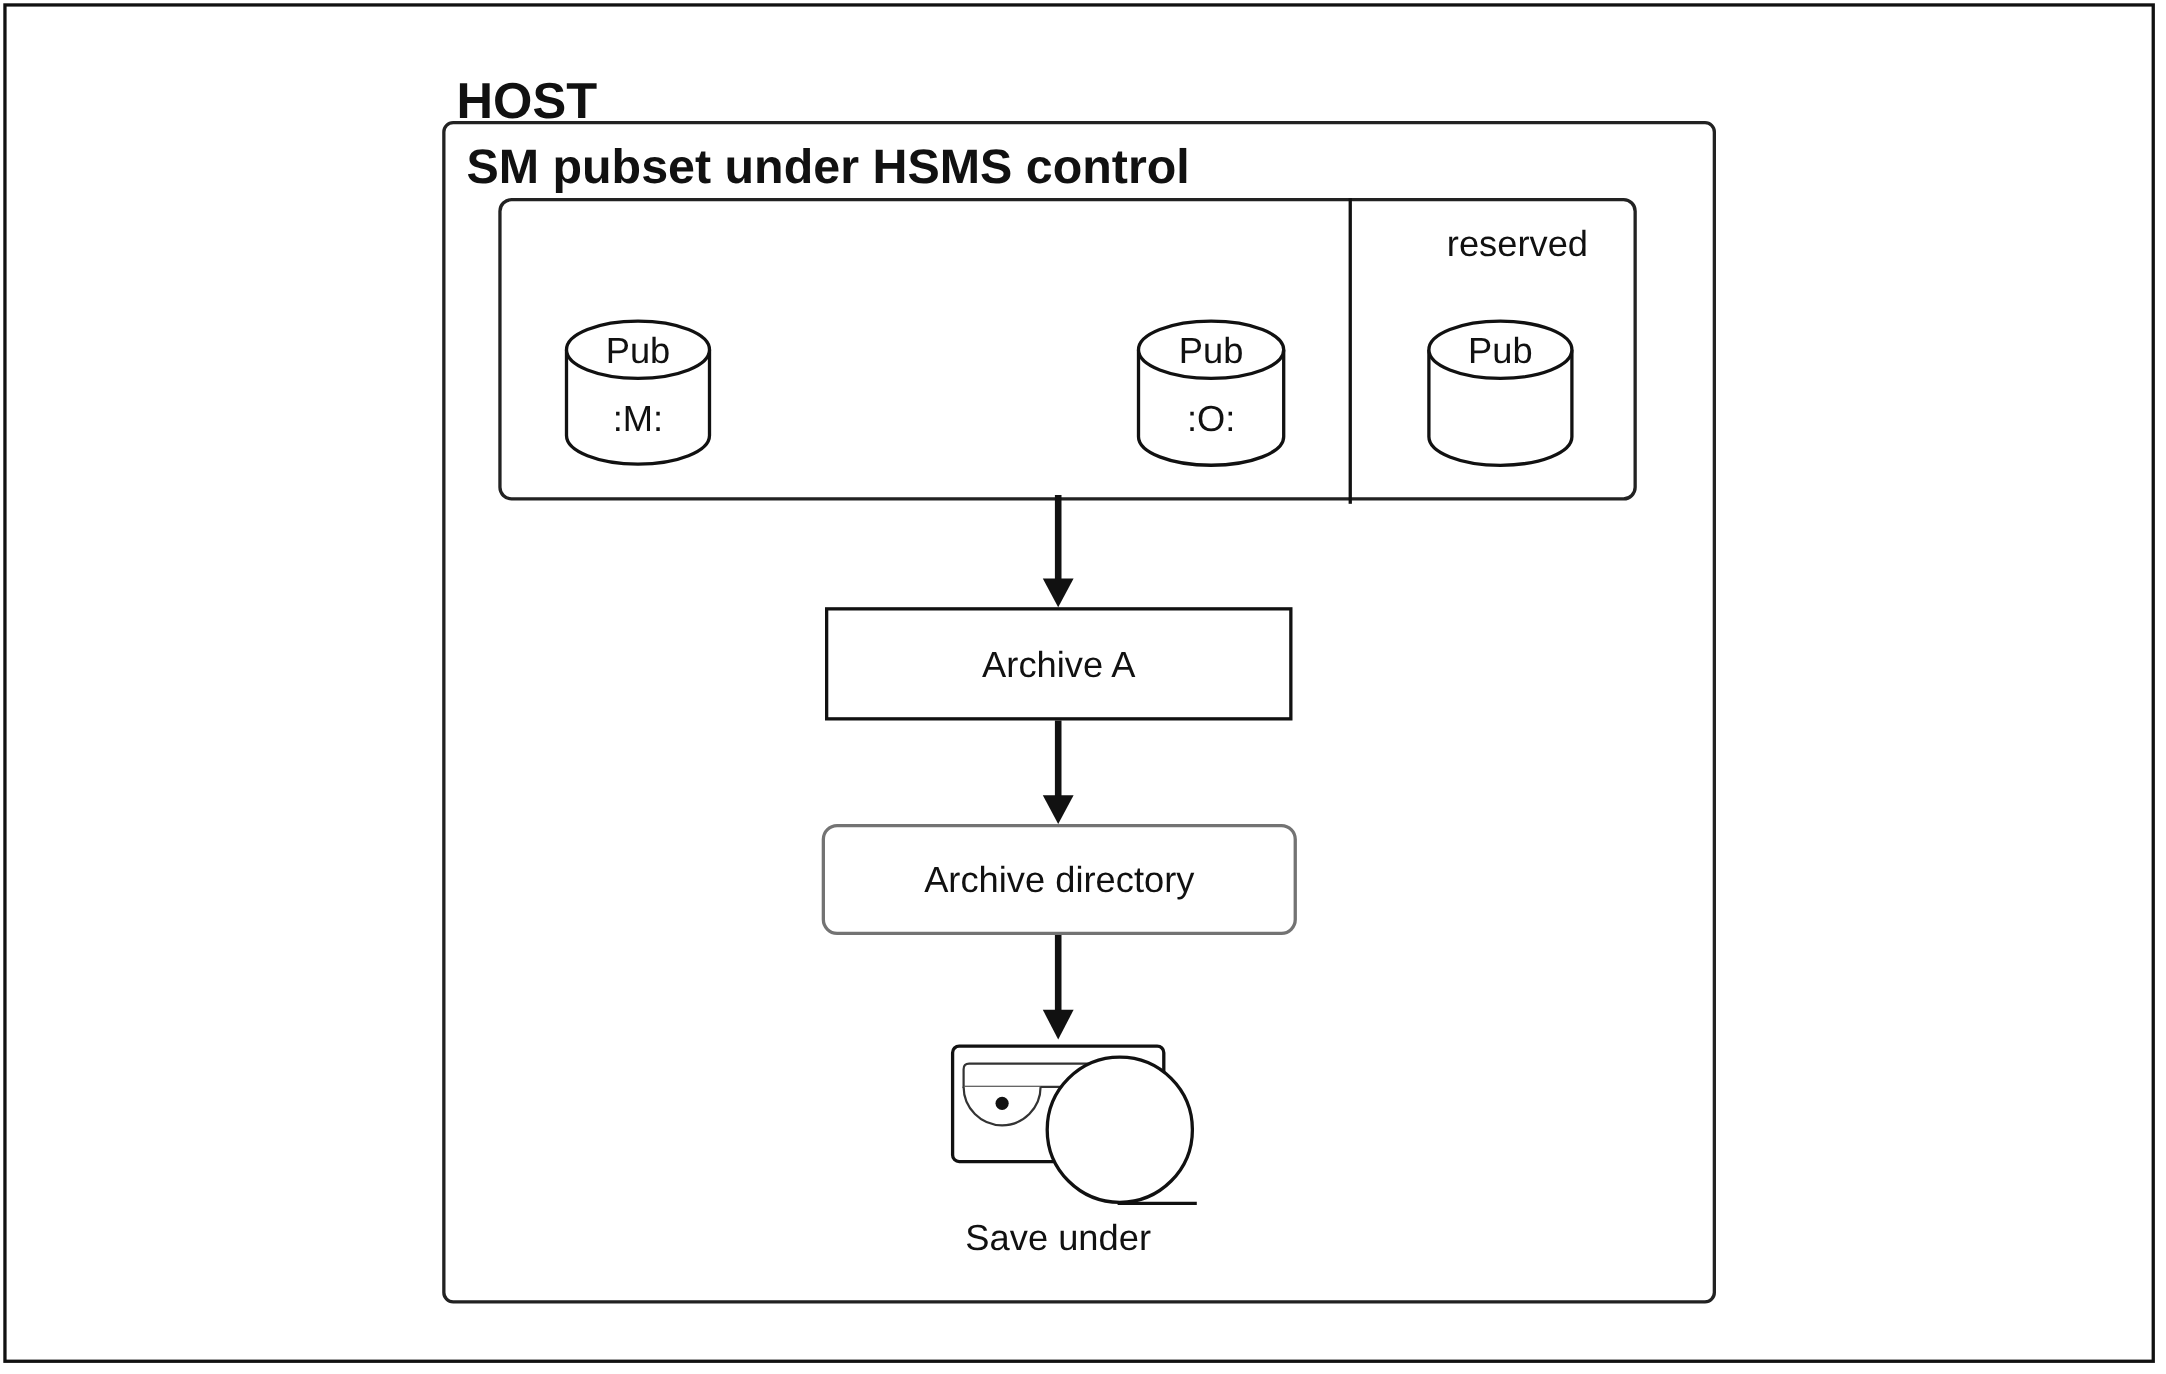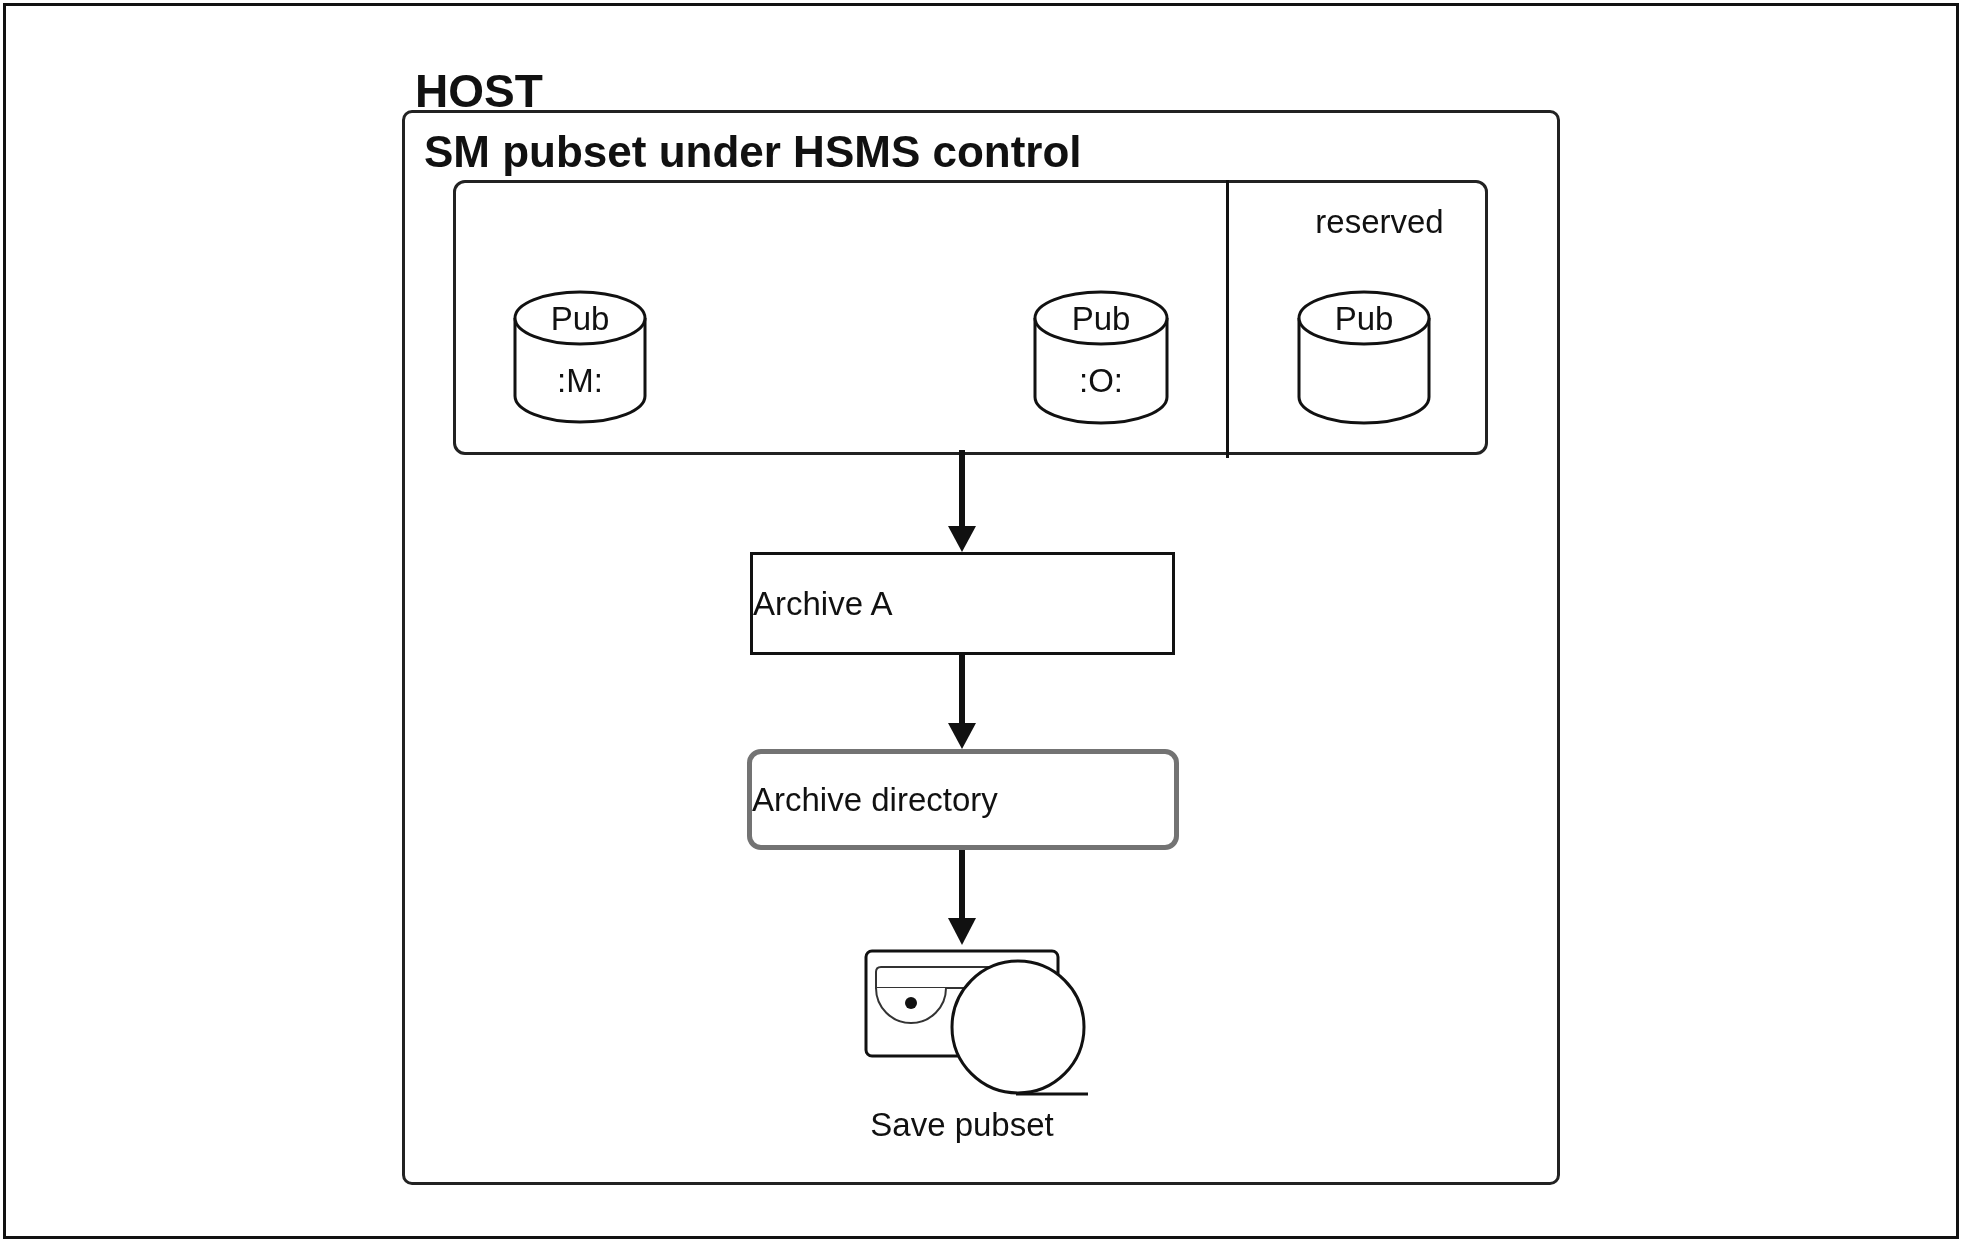--- a/index.html
+++ b/index.html
@@ -5,23 +5,23 @@
   html, body { margin:0; padding:0; background:#ffffff; }
   body { width:1969px; height:1249px; position:relative; overflow:hidden; font-family:"Liberation Sans", sans-serif; color:#111; }
   .frame { position:absolute; left:3px; top:3px; width:1956px; height:1236px; border:3px solid #111; box-sizing:border-box; }
   .abs { position:absolute; }
   .host-label { left:415px; top:64px; font-size:46px; font-weight:bold; }
   .host-box { left:402px; top:110px; width:1158px; height:1075px; border:3px solid #222; border-radius:10px; box-sizing:border-box; }
   .pubset-title { left:424px; top:127px; font-size:44px; font-weight:bold; }
   .pubset-box { left:453px; top:180px; width:1035px; height:275px; border:3px solid #222; border-radius:12px; box-sizing:border-box; }
   .divider { left:1226px; top:180px; width:3px; height:278px; background:#111; }
   .reserved-label { left:1229px; top:203px; width:257px; text-align:center; font-size:33px;margin-left:22px; }
-  .box-text { display:flex; align-items:center; font-size:33px; box-sizing:border-box; }
+  .box-text { display:flex; align-items:center; justify-content:center; font-size:33px; box-sizing:border-box; }
   .archive-a { left:750px; top:552px; width:425px; height:103px; border:3px solid #111; }
-  .archive-dir { left:747px; top:749px; width:432px; height:101px; border:5px solid #737373; border-radius:14px; }
+  .archive-dir { left:747px; top:749px; width:432px; height:101px; border:3px solid #737373; border-radius:14px; }
   .save-label { left:862px; top:1106px; width:200px; text-align:center; font-size:33px; }
   svg.overlay { position:absolute; left:0; top:0; }
   .cyl-text { font-family:"Liberation Sans", sans-serif; font-size:33px; fill:#111; }
 </style>
 </head>
 <body>
 
 <div class="frame"></div>
 
 <div class="abs host-label">HOST</div>
@@ -30,21 +30,21 @@
 <div class="abs pubset-box"></div>
 <div class="abs divider"></div>
 <div class="abs reserved-label">reserved</div>
 
 <div class="abs box-text archive-a">
   <span>Archive A</span>
 </div>
 <div class="abs box-text archive-dir">
   <span>Archive directory</span>
 </div>
-<div class="abs save-label">Save pubset</div>
+<div class="abs save-label">Save under</div>
 
 <svg class="overlay" width="1969" height="1249" viewBox="0 0 1969 1249">
   <defs>
     <marker id="ah" markerWidth="6" markerHeight="6" refX="3" refY="3" orient="auto" markerUnits="strokeWidth"></marker>
   </defs>
 
   <g>
     <path d="M515,318 L515,396 A65,26 0 0 0 645,396 L645,318" fill="#fff" stroke="#111" stroke-width="3"></path>
     <ellipse cx="580" cy="318" rx="65" ry="26" fill="#fff" stroke="#111" stroke-width="3"></ellipse>
     <text class="cyl-text" x="580" y="330" text-anchor="middle">Pub</text>

